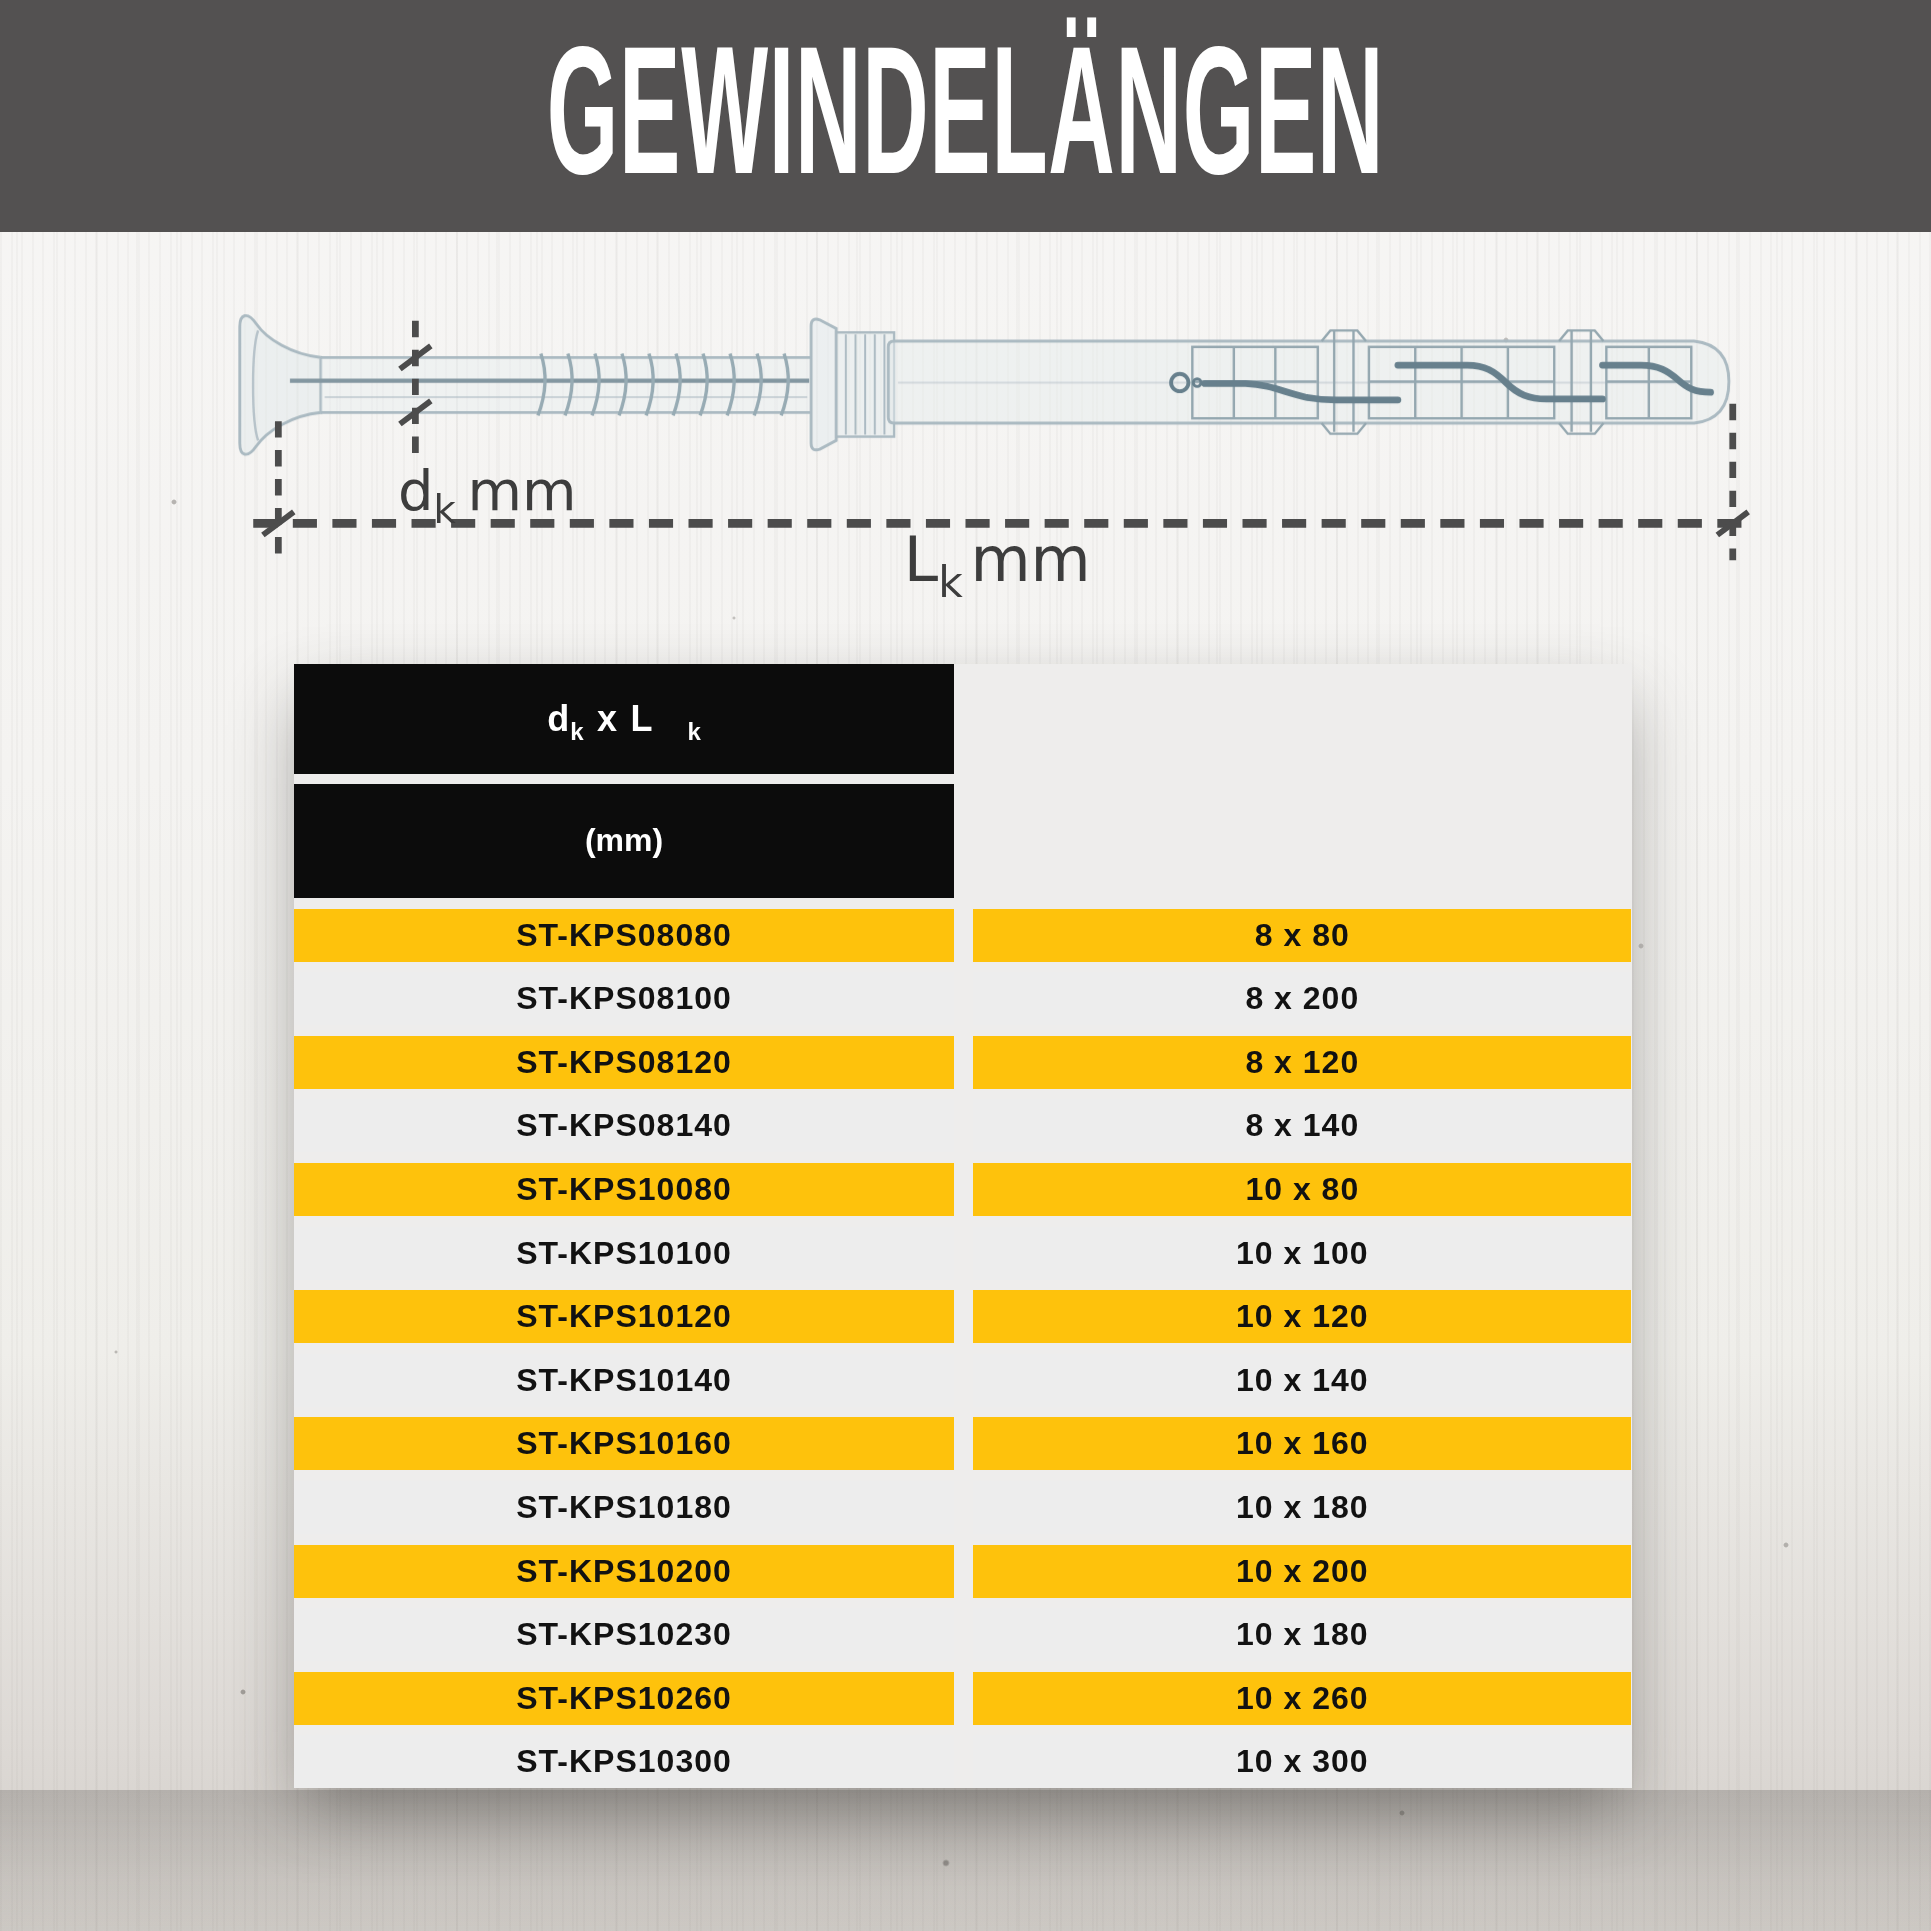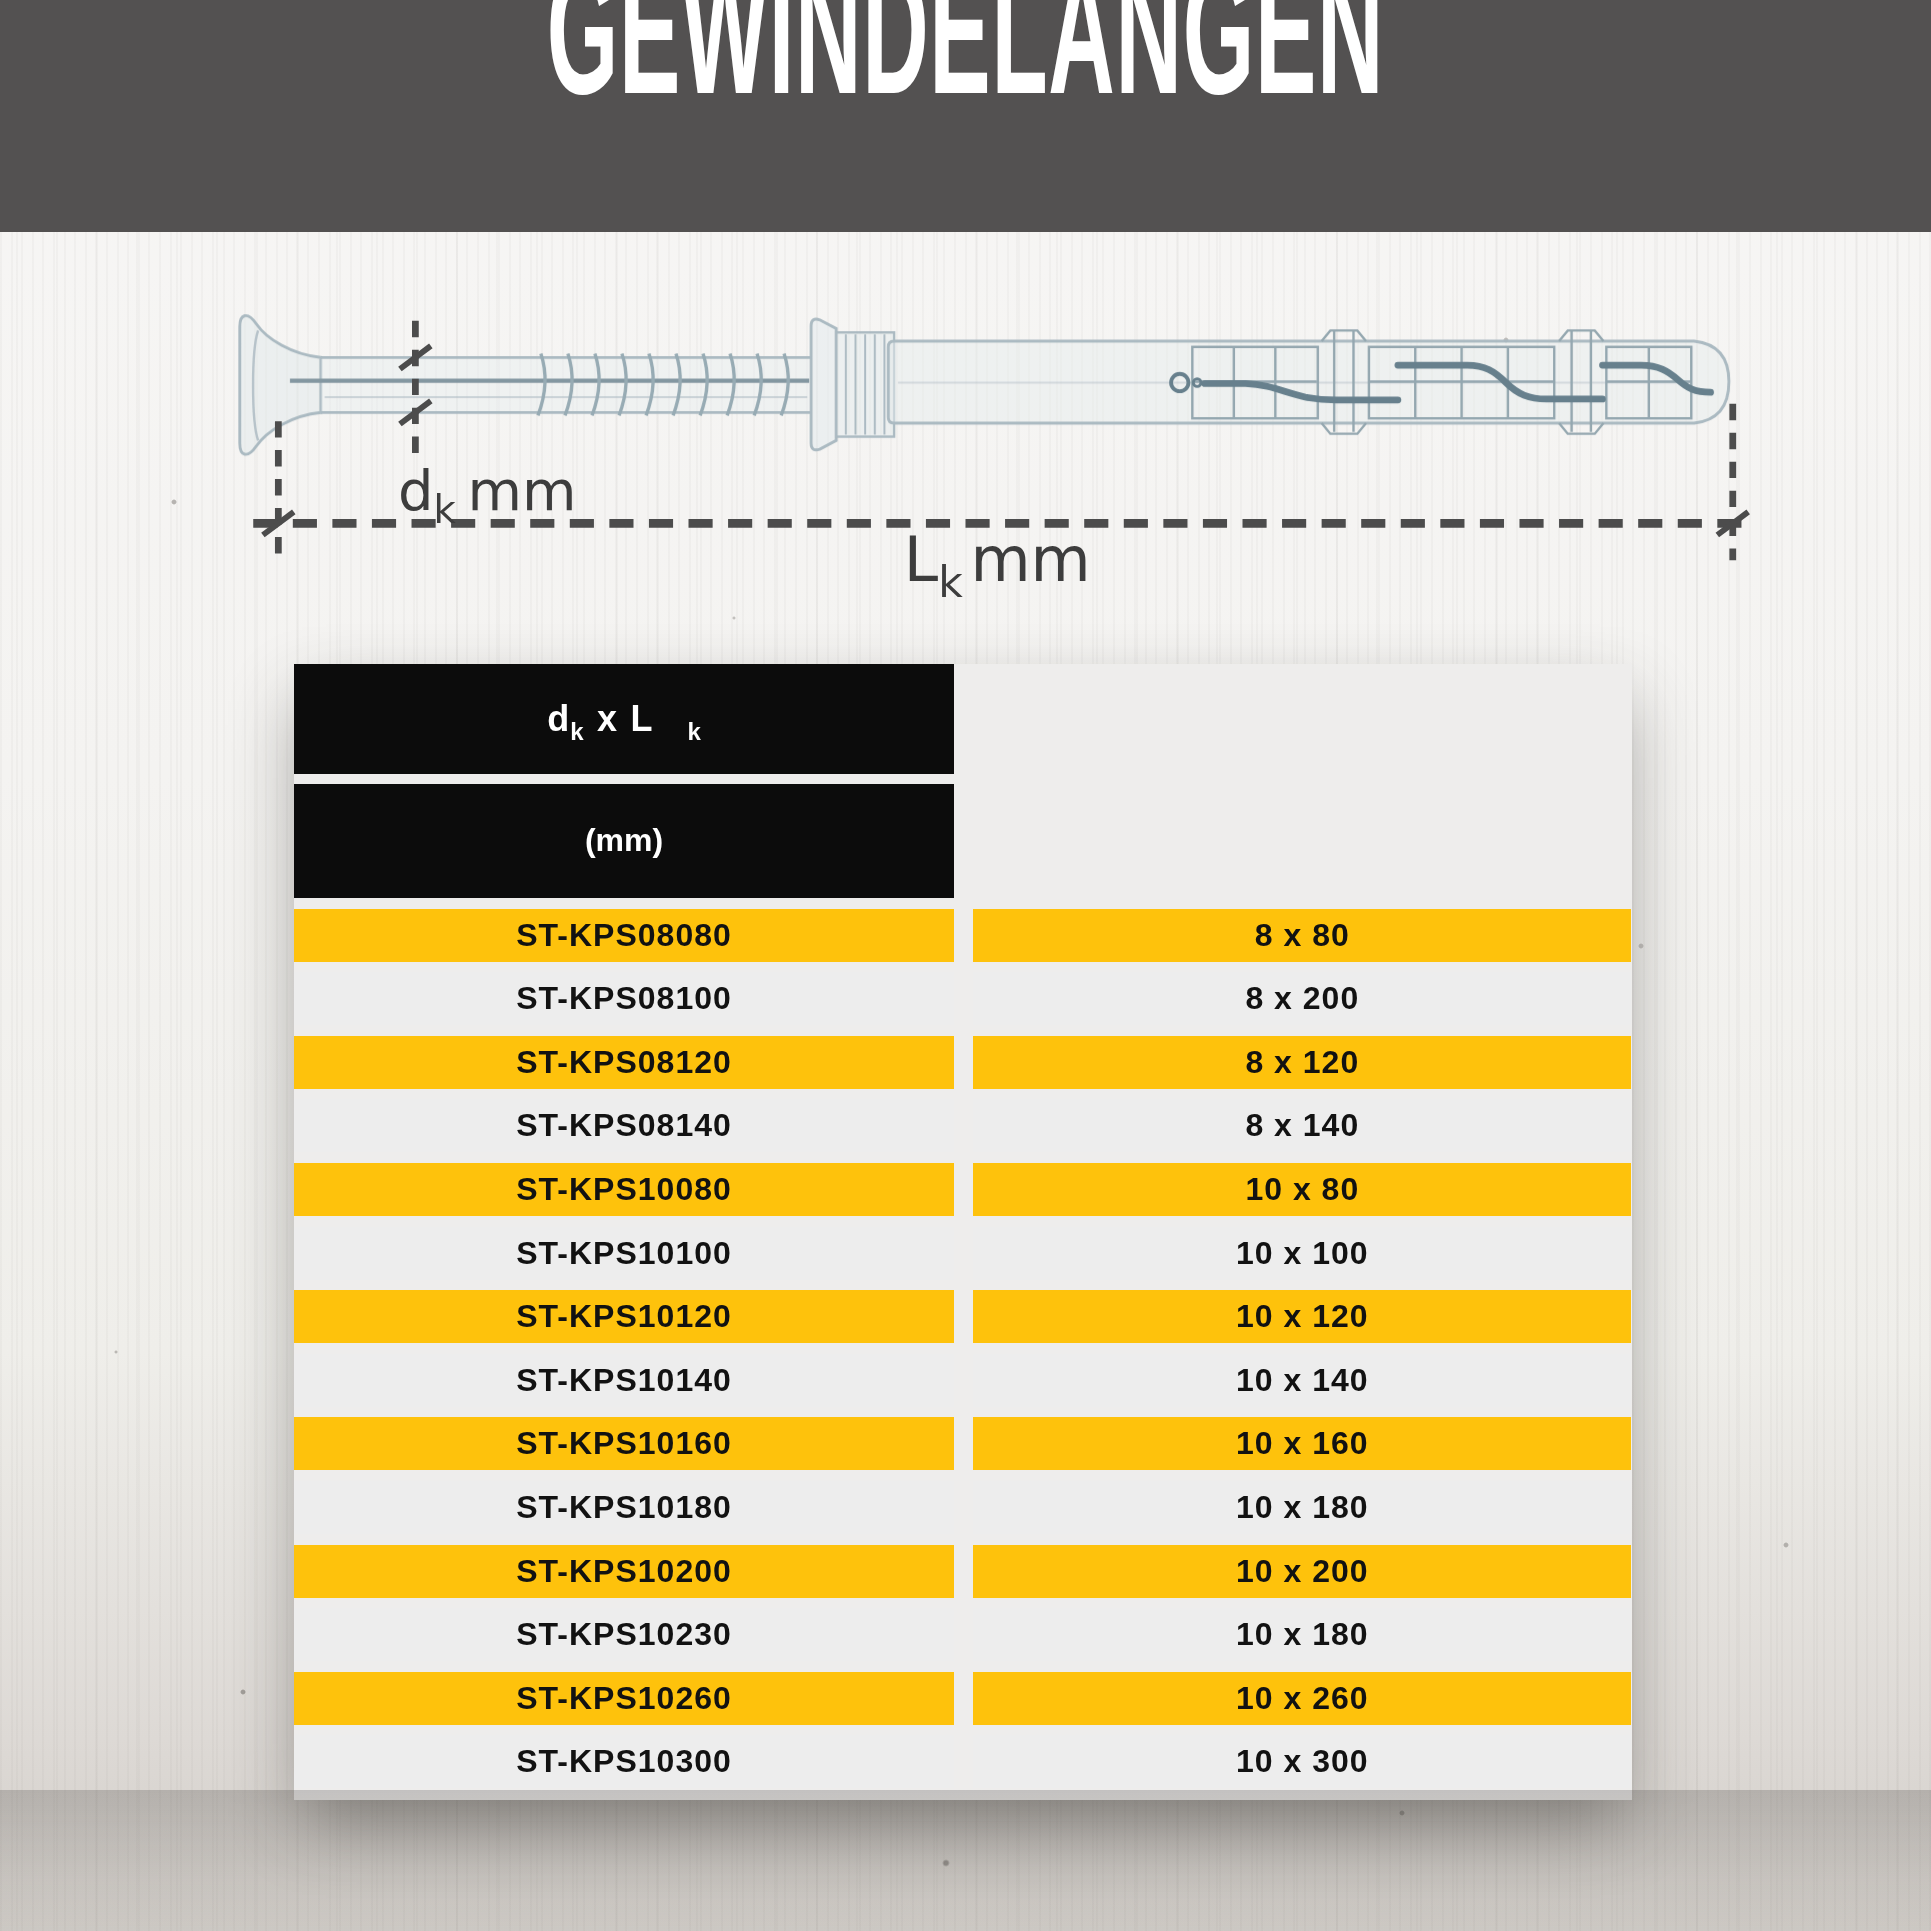--- a/index.html
+++ b/index.html
@@ -19,21 +19,21 @@
       radial-gradient(circle 2.9px at 1786px 1545px,rgba(70,66,62,.32) 0 1.9px, transparent 2.9px),
       radial-gradient(circle 1.9px at 116px 1352px, rgba(80,75,70,.33) 0 1px, transparent 1.9px),
       repeating-linear-gradient(90deg, rgba(110,105,100,0.045) 0 1.9px, rgba(0,0,0,0) 1.9px 10.6px),
       repeating-linear-gradient(90deg, rgba(0,0,0,0) 0 16.4px, rgba(130,125,120,0.05) 16.4px 18.3px, rgba(0,0,0,0) 18.3px 40px),
       linear-gradient(180deg,#f7f6f5 0%,#f4f3f1 40%,#efeeea 70%,#ddd9d5 90%,#d2cec9 100%);
   }
   
   .banner{
     position:absolute;left:0;top:0;width:1931px;height:232px;
     background:var(--banner,#535151);
-    display:flex;justify-content:center;
+    display:flex;align-items:center;justify-content:center;
   }
   .title{
     margin:0;color:#ffffff;font-size:126px;font-weight:800;line-height:1;
     letter-spacing:1px;white-space:nowrap;
     transform:scale(0.73,1.44);transform-origin:center 58%;
     font-family:"Liberation Sans","DejaVu Sans",sans-serif;
   }
   
   .diagram{position:absolute;left:0;top:232px;width:1931px;height:415px;}
   .diagram text{font-family:"DejaVu Sans","Liberation Sans",sans-serif;}
@@ -50,21 +50,21 @@
   }
   .hleft{font-size:35px;letter-spacing:0.5px;}
   .hright{display:flex;flex-direction:column;gap:9.7px;}
   .htop{height:110px;font-size:36px;}
   .hbottom{height:114px;font-size:32px;}
   .htop .sub{font-size:24px;position:relative;top:12.6px;margin-left:1px;font-weight:700;}
   .htop .sub2{margin-left:35px;}
   .htop .times{margin:0 13.5px;}
   .tbody{
     margin-top:10.6px;display:grid;grid-template-columns:660px 658px;
-    column-gap:19.3px;row-gap:10.6px;padding-bottom:12px;border-radius:13px;
+    column-gap:19.3px;row-gap:10.6px;padding-bottom:0;border-radius:13px;
   }
   .trow{display:contents;}
   .cell{
     height:53px;background:var(--row-light,#ededed);color:#121212;
     font-weight:700;font-size:32px;letter-spacing:1px;
     display:flex;align-items:center;justify-content:center;
   }
   .trow.hl .cell{background:var(--accent,#fec20c);}
   
   .under-shadow{

